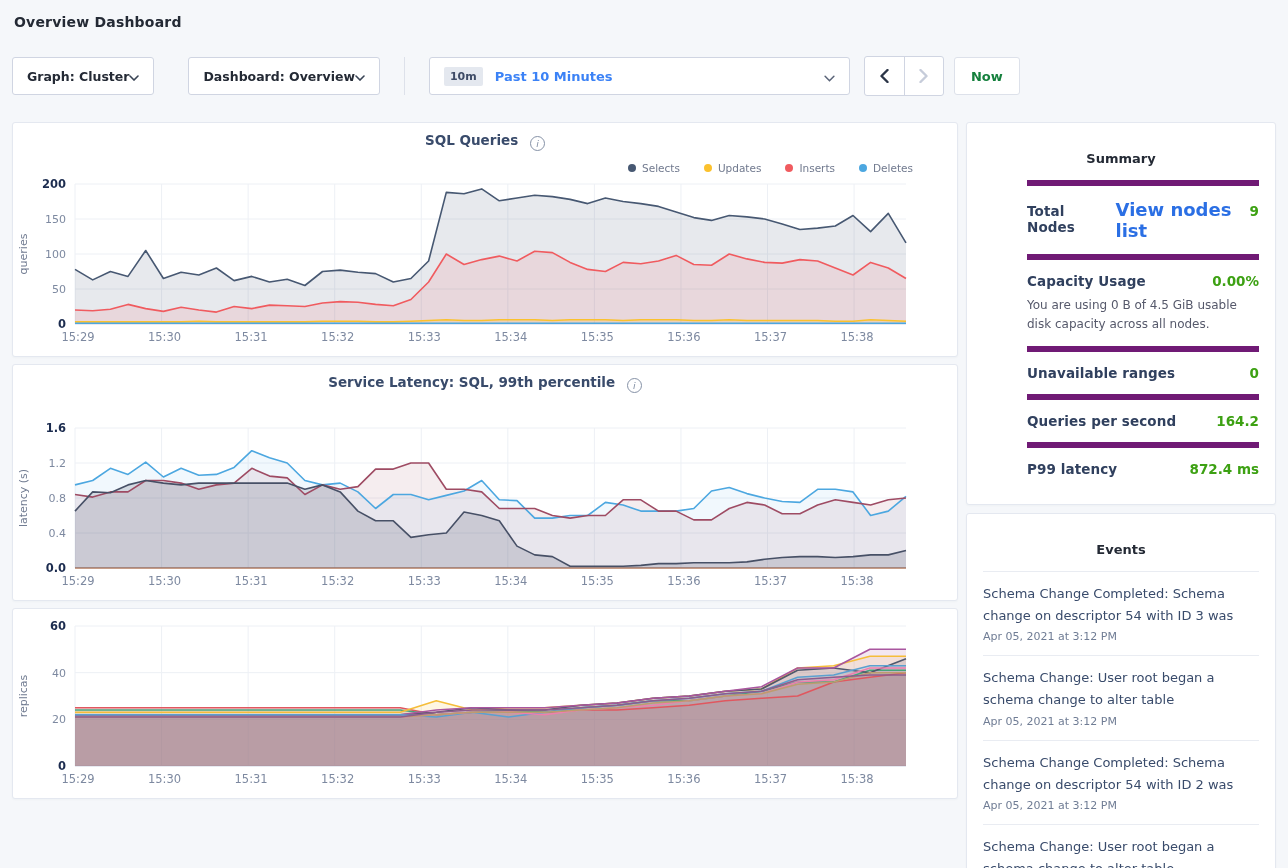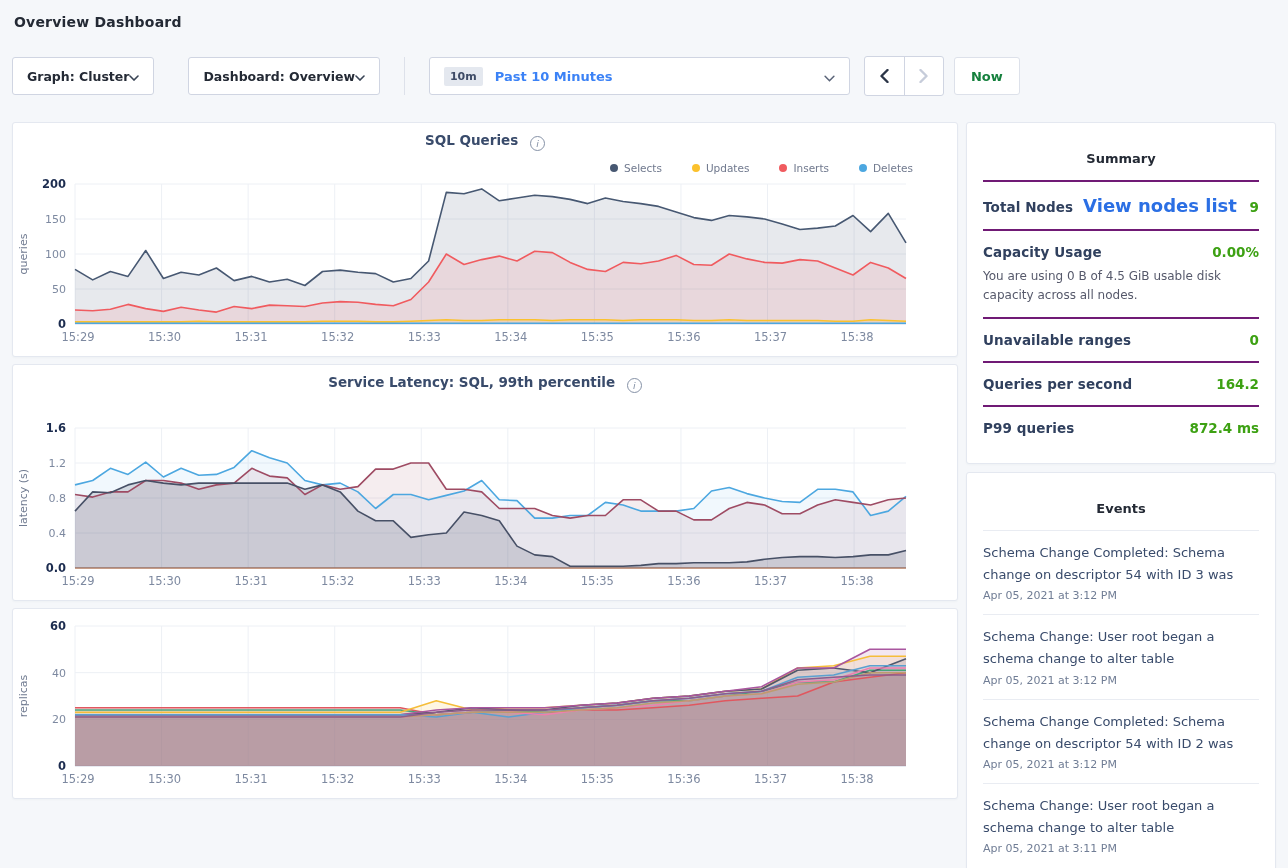--- a/index.html
+++ b/index.html
@@ -29,30 +29,30 @@
 
   
   .main { display:grid; grid-template-columns:946px 310px; gap:8px; align-items:start; }
   .card { background:#fff; border:1px solid #e4e8f0; border-radius:3px; box-shadow:0 1px 2px rgba(40,50,70,.03); }
 
   .chart-card { padding:9px 0 4px 0; margin-bottom:7px; }
   .chart-title-row { text-align:center; font-size:13.5px; font-weight:700; color:#394b6b; height:24px; }
   .info-icon { display:inline-flex; align-items:center; justify-content:center; width:15px; height:15px;
     border:1px solid #8591a6; border-radius:50%; color:#8591a6; font-size:9.5px; font-weight:400;
     font-style:italic; margin-left:7px; vertical-align:-2px; cursor:pointer; }
-  .legend { display:flex; justify-content:flex-end; gap:30px; padding:4px 44px 0 0; height:20px; }
+  .legend { display:flex; justify-content:flex-end; gap:24px; padding:4px 44px 0 0; height:20px; }
   .legend-item { display:flex; align-items:center; gap:6px; font-size:10.5px; color:#70798e; }
   .legend-dot { width:8px; height:8px; border-radius:50%; }
   .plot svg { display:block; }
 
   
   .side-card { padding:28px 16px 14px 16px; }
   .side-card + .side-card { margin-top:8px; }
   .side-title { text-align:center; font-size:13px; font-weight:700; color:#242a35; margin-bottom:14px; }
-  .srow { padding:13px 0; border-top:2px solid #701a75; }
+  .srow { padding:13px 0; border-top:6px solid #701a75;margin-left:44px; }
   .srow:first-of-type { border-top:none; }
   .srow-main { display:flex; align-items:baseline; }
   .srow-label { font-size:13.5px; font-weight:700; color:#30405e; letter-spacing:.1px; }
   .srow-link { font-size:18px; font-weight:700; color:#2b6fe4; margin-left:10px; cursor:pointer; }
   .srow-value { margin-left:auto; font-size:13.5px; font-weight:700; color:#3da113; }
   .srow-desc { font-size:12px; color:#56596b; line-height:1.55; margin-top:7px; }
   .event-item { padding:11px 0 12px 0; border-top:1px solid #e9ecf2; }
   .event-item:first-of-type { border-top:none; }
   .event-text { font-size:13px; color:#394b6b; line-height:1.7; }
   .event-time { font-size:11px; color:#707d95; margin-top:3px; }
@@ -312,21 +312,21 @@
 
         <div class="srow">
           <div class="srow-main">
             <span class="srow-label">Queries per second</span>
             <span class="srow-value">164.2</span>
           </div>
         </div>
 
         <div class="srow">
           <div class="srow-main">
-            <span class="srow-label">P99 queries</span>
+            <span class="srow-label">P99 latency</span>
             <span class="srow-value">872.4 ms</span>
           </div>
         </div>
       </div>
 
       <div class="card side-card">
         <div class="side-title">Events</div>
 
         <div class="event-item">
           <div class="event-text">Schema Change Completed: Schema change on descriptor 54 with ID 3 was</div>

